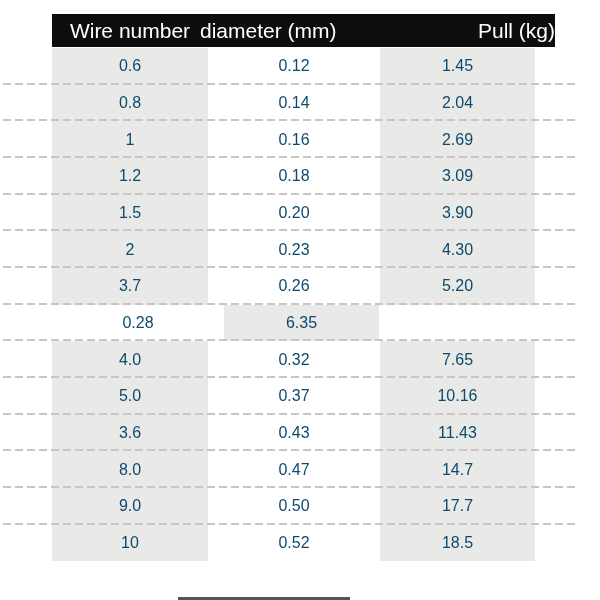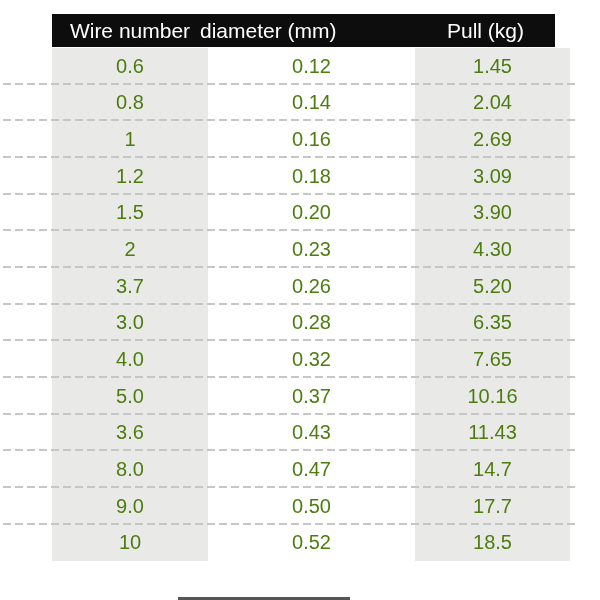--- a/index.html
+++ b/index.html
@@ -23,21 +23,21 @@
   }
   .hcell {
     position: absolute;
     top: 0;
     height: 33px;
     line-height: 34px;
     white-space: nowrap;
   }
   .h1 { left: 0;     width: 156px; text-align: center; }
   .h2 { left: 148px; width: 192px; text-align: left;   }
-  .h3 { left: 356px; width: 155px; text-align: center; }
+  .h3 { left: 348px; width: 155px; text-align: right; }
   .tbody {
     position: absolute;
     left: 0;
     top: 48px;
     width: 600px;
   }
   .row {
     position: relative;
     height: 36.67px;
     display: flex;
@@ -50,25 +50,25 @@
     left: 3px;
     width: 574px;
     bottom: 0;
     height: 2px;
     background: repeating-linear-gradient(90deg, #c6c6c6 0 8px, rgba(0,0,0,0) 8px 12px);
   }
   .cell {
     display: flex;
     align-items: center;
     justify-content: center;
-    font-size: 20px;
-    color: #4d7c0f;
+    font-size: 16px;
+    color: #0c4a6e;
   }
   .c1 { width: 156px; background: #e9e9e8; }
-  .c2 { width: 207px; background: #ffffff; }
+  .c2 { width: 172px; background: #ffffff; }
   .c3 { width: 155px; background: #e9e9e8; }
   .bottom-edge {
     position: absolute;
     left: 178px;
     bottom: 0;
     width: 172px;
     height: 3px;
     background: #555555;
   }
 </style>
@@ -113,21 +113,20 @@
       <div class="cell c1">2</div>
       <div class="cell c2">0.23</div>
       <div class="cell c3">4.30</div>
     </div>
     <div class="row">
       <div class="cell c1">3.7</div>
       <div class="cell c2">0.26</div>
       <div class="cell c3">5.20</div>
     </div>
     <div class="row">
-      <div class="cell c1">3.0</div>
       <div class="cell c2">0.28</div>
       <div class="cell c3">6.35</div>
     </div>
     <div class="row">
       <div class="cell c1">4.0</div>
       <div class="cell c2">0.32</div>
       <div class="cell c3">7.65</div>
     </div>
     <div class="row">
       <div class="cell c1">5.0</div>

